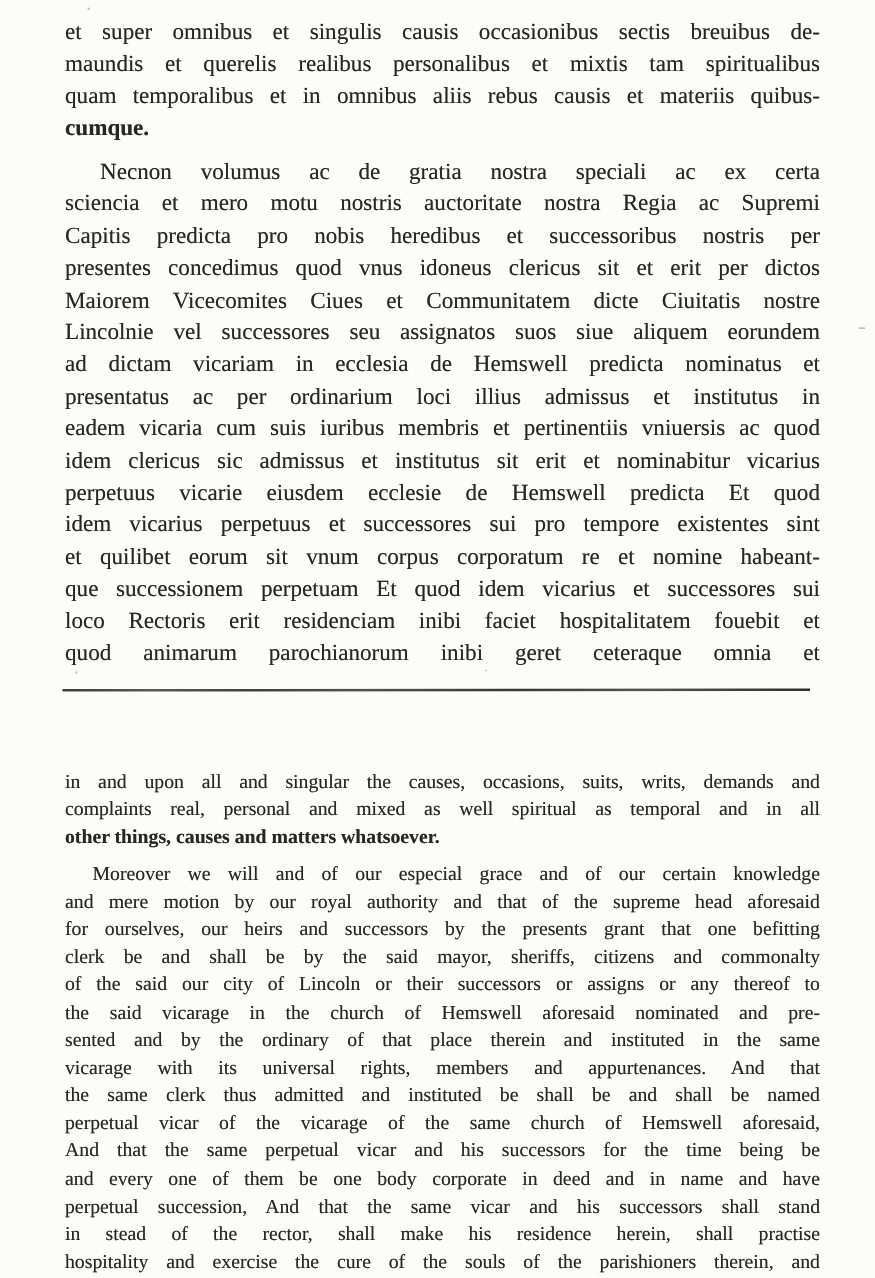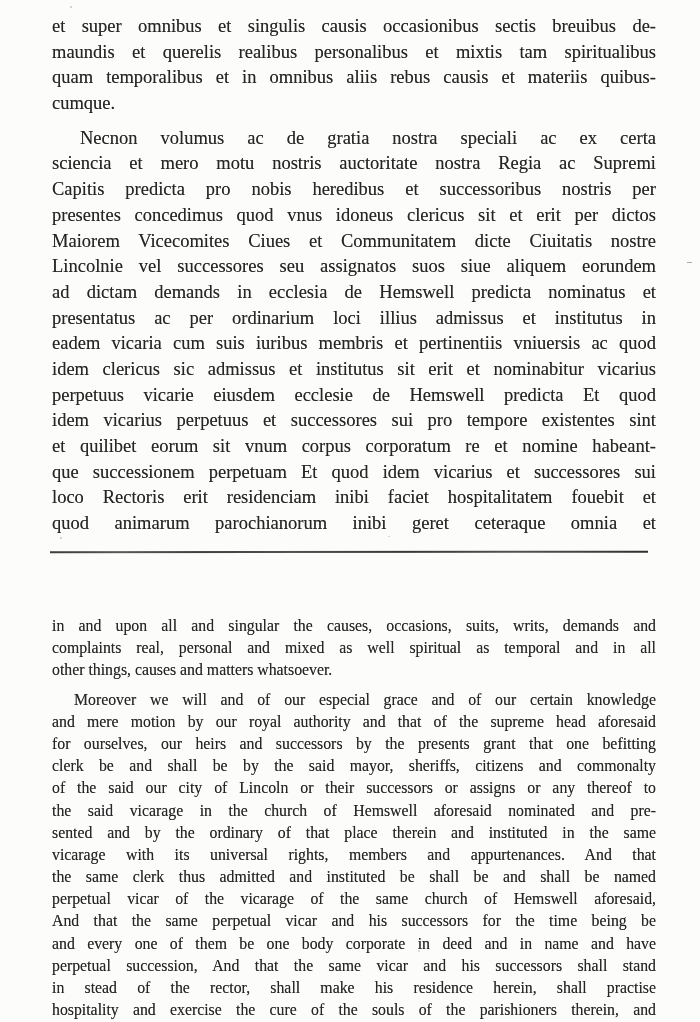--- a/index.html
+++ b/index.html
@@ -22,20 +22,21 @@
 
   .line {
     text-align: justify;
     text-align-last: justify;
     -moz-text-align-last: justify;
     overflow: hidden;
     text-shadow: 0 0 0.4px rgba(45,45,45,0.55);
   }
   .line.last {
     text-align-last: left;
+    font-weight: bold;
     -moz-text-align-last: left;
   }
 
   .latin .line {
     font-size: 18.5px;
     line-height: 25.7px;
     height: 25.7px;
     word-spacing: -0.5px;
   }
   .english .line {
@@ -84,21 +85,21 @@
         <div class="line">quam temporalibus et in omnibus aliis rebus causis et materiis quibus-</div>
         <div class="line last">cumque.</div>
       </div>
     <div class="para latin indent-latin gap-latin">
         <div class="line">Necnon volumus ac de gratia nostra speciali ac ex certa</div>
         <div class="line">sciencia et mero motu nostris auctoritate nostra Regia ac Supremi</div>
         <div class="line">Capitis predicta pro nobis heredibus et successoribus nostris per</div>
         <div class="line">presentes concedimus quod vnus idoneus clericus sit et erit per dictos</div>
         <div class="line">Maiorem Vicecomites Ciues et Communitatem dicte Ciuitatis nostre</div>
         <div class="line">Lincolnie vel successores seu assignatos suos siue aliquem eorundem</div>
-        <div class="line">ad dictam demands in ecclesia de Hemswell predicta nominatus et</div>
+        <div class="line">ad dictam vicariam in ecclesia de Hemswell predicta nominatus et</div>
         <div class="line">presentatus ac per ordinarium loci illius admissus et institutus in</div>
         <div class="line">eadem vicaria cum suis iuribus membris et pertinentiis vniuersis ac quod</div>
         <div class="line">idem clericus sic admissus et institutus sit erit et nominabitur vicarius</div>
         <div class="line">perpetuus vicarie eiusdem ecclesie de Hemswell predicta Et quod</div>
         <div class="line">idem vicarius perpetuus et successores sui pro tempore existentes sint</div>
         <div class="line">et quilibet eorum sit vnum corpus corporatum re et nomine habeant-</div>
         <div class="line">que successionem perpetuam Et quod idem vicarius et successores sui</div>
         <div class="line">loco Rectoris erit residenciam inibi faciet hospitalitatem fouebit et</div>
         <div class="line">quod animarum parochianorum inibi geret ceteraque omnia et</div>
       </div>

